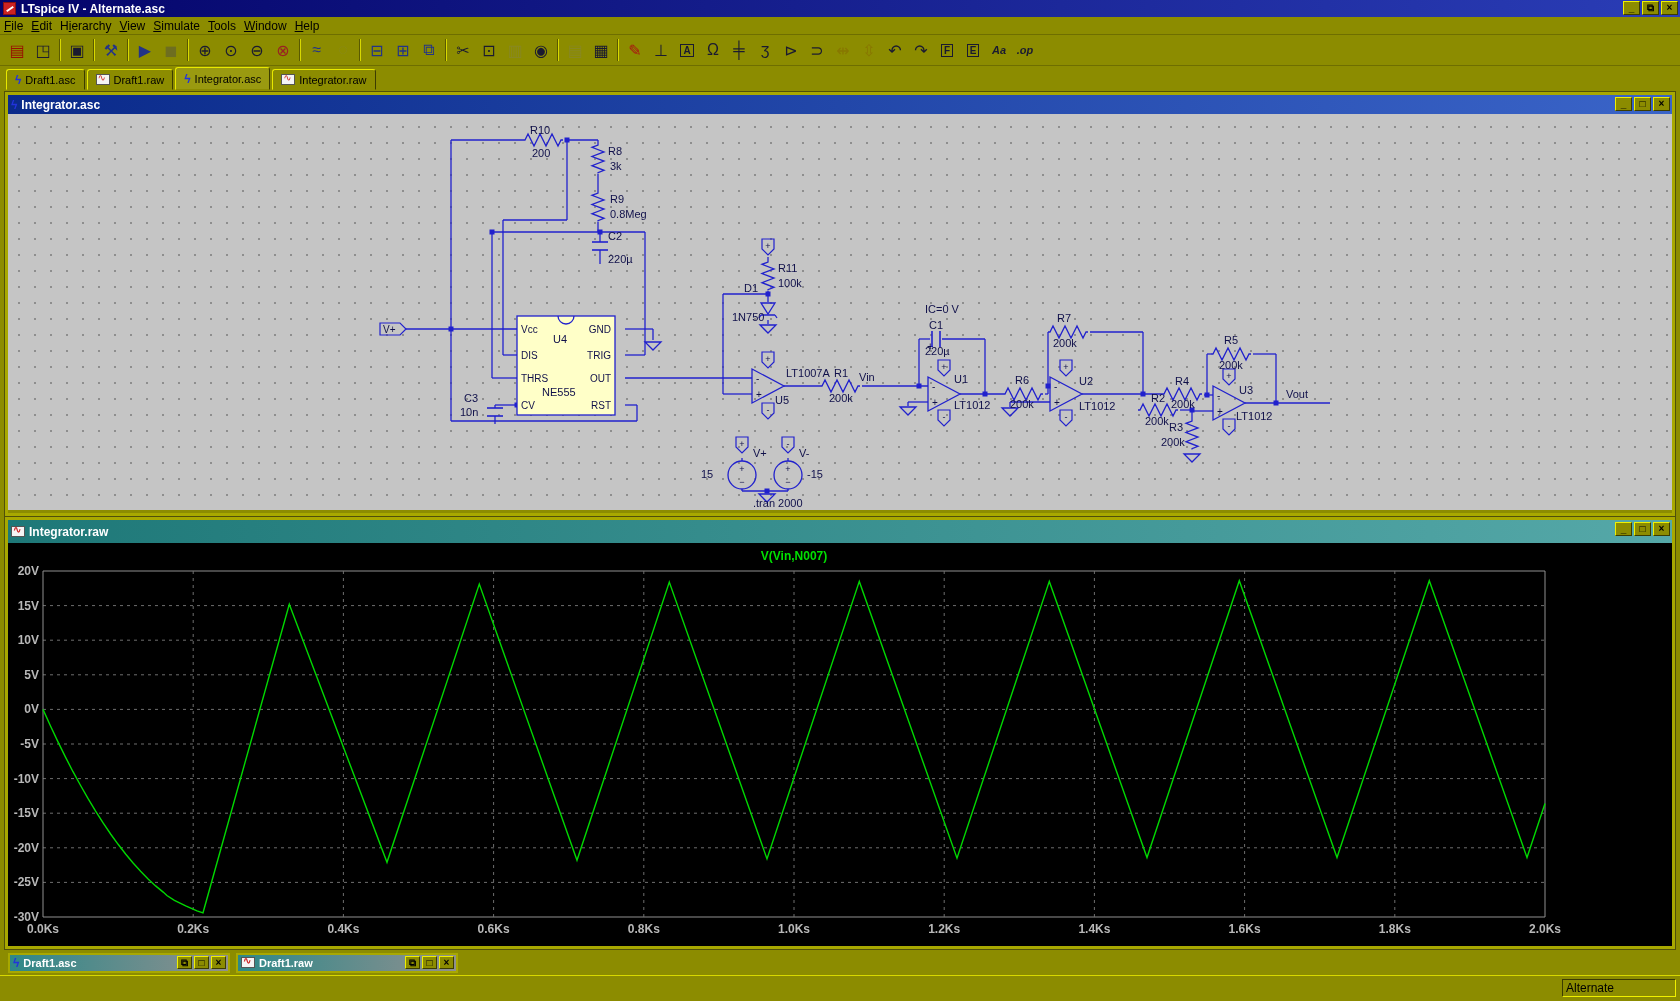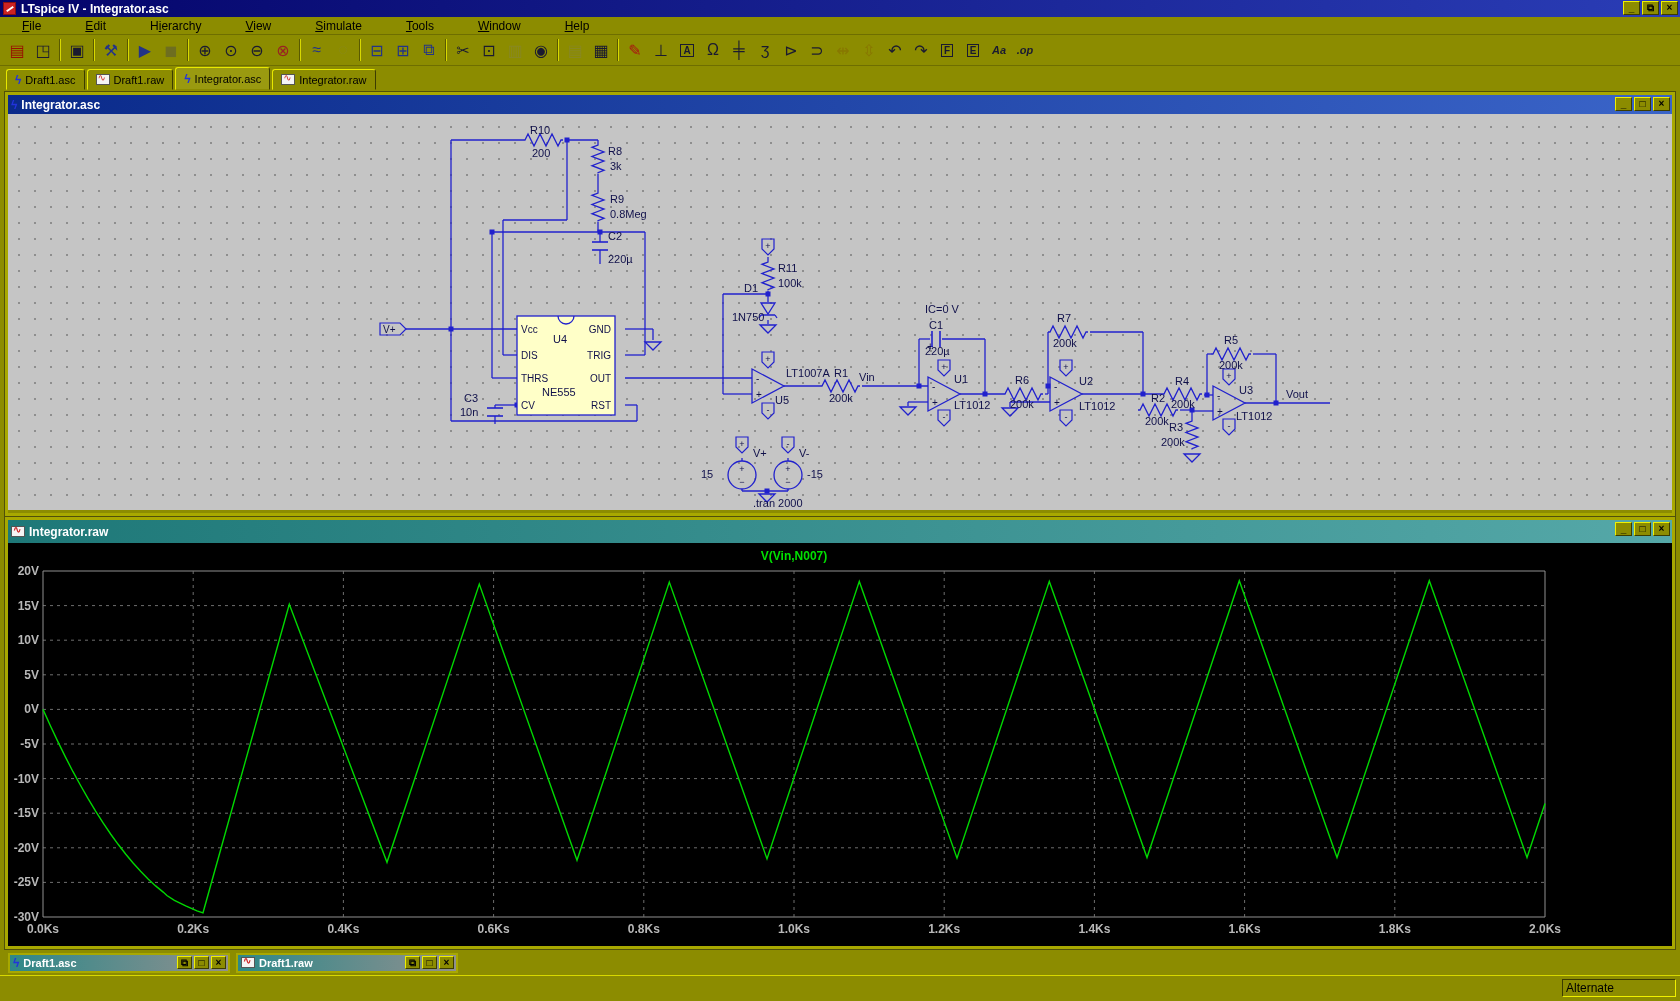--- a/index.html
+++ b/index.html
@@ -14,21 +14,21 @@
   .app-icon::after{ content:""; position:absolute; left:2px; top:5px; width:8px;
     height:2px; background:#fff; transform:rotate(-35deg); }
   .winbtns { position:absolute; right:2px; top:1px; display:flex; gap:2px; }
   .wbtn { width:17px; height:14px; background:#8c8c00; border:1px solid;
     border-color:#f0f000 #3c3c00 #3c3c00 #f0f000; color:#000; font-size:10px;
     line-height:12px; text-align:center; font-weight:bold; }
 
   .menubar { position:absolute; left:0; top:17px; width:1680px; height:18px;
     background:#8c8c00; display:flex; align-items:center; font-size:12px;
     color:#000; border-bottom:1px solid #6e6e00; }
-  .menubar .mitem { padding:2px 22px; }
+  .menubar .mitem { padding:2px 4px; }
   .menubar .mitem u { text-decoration:underline; }
   .menu-teal { position:absolute; left:898px; top:17px; width:782px; height:18px;
     background:linear-gradient(90deg,#2f8f8f,#2f8f8f); }
 
   .toolbar { position:absolute; left:0; top:35px; width:1680px; height:31px;
     background:#8c8c00; display:flex; align-items:center; padding-left:4px;
     border-bottom:1px solid #6e6e00; }
   .ticon { width:24px; height:24px; margin:0 1px; display:flex; align-items:center;
     justify-content:center; font-size:16px; color:#1a1a30; }
   .ticon.boxed span{ border:1px solid #1a1a30; font-size:10px; padding:0 2px; font-weight:bold;}
@@ -78,21 +78,21 @@
     background:#8c8c00; border-top:1px solid #d8d800; }
   .status-right { position:absolute; right:4px; top:3px; width:114px; height:18px;
     border:1px solid; border-color:#3c3c00 #f0f000 #f0f000 #3c3c00;
     font-size:12px; color:#000; padding:1px 3px; background:#8c8c00; }
 </style>
 </head>
 <body>
 
 <div class="titlebar">
   <div class="app-icon"></div>
-  <span>LTspice IV - Integrator.asc</span>
+  <span>LTspice IV - Alternate.asc</span>
   <div class="winbtns">
     <div class="wbtn">_</div>
     <div class="wbtn">⧉</div>
     <div class="wbtn">×</div>
   </div>
 </div>
 
 <div class="menu-teal"></div>
 <div class="menubar" id="menubar">
     <span class="mitem"><u>F</u>ile</span>

